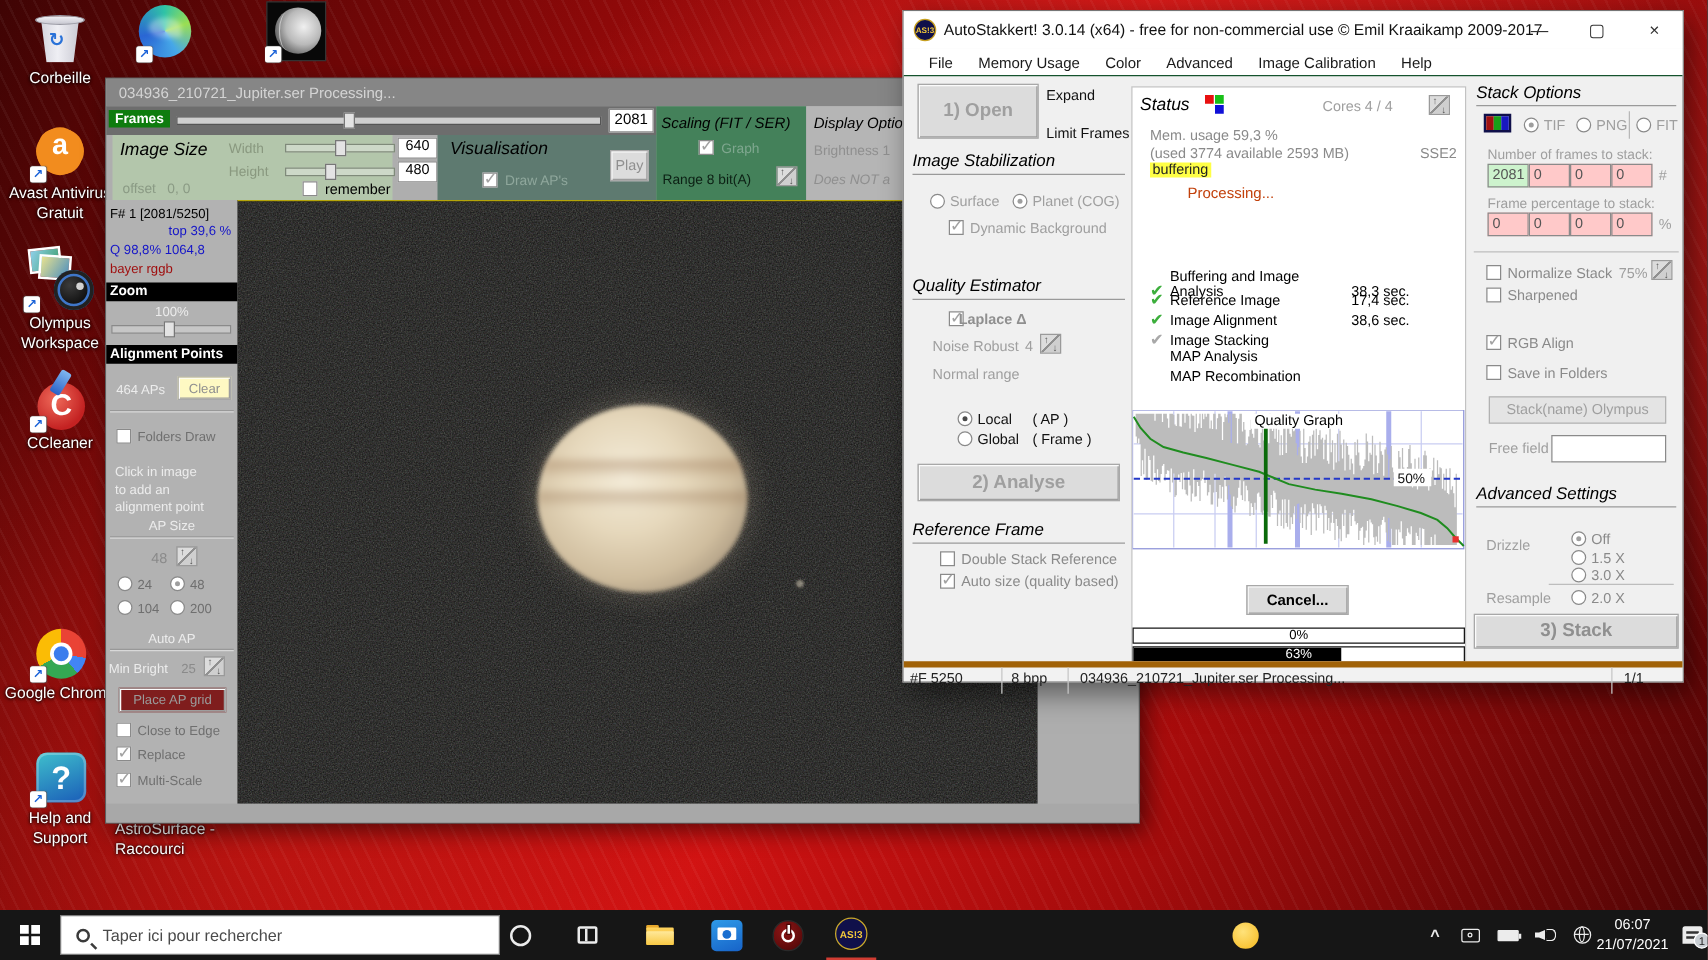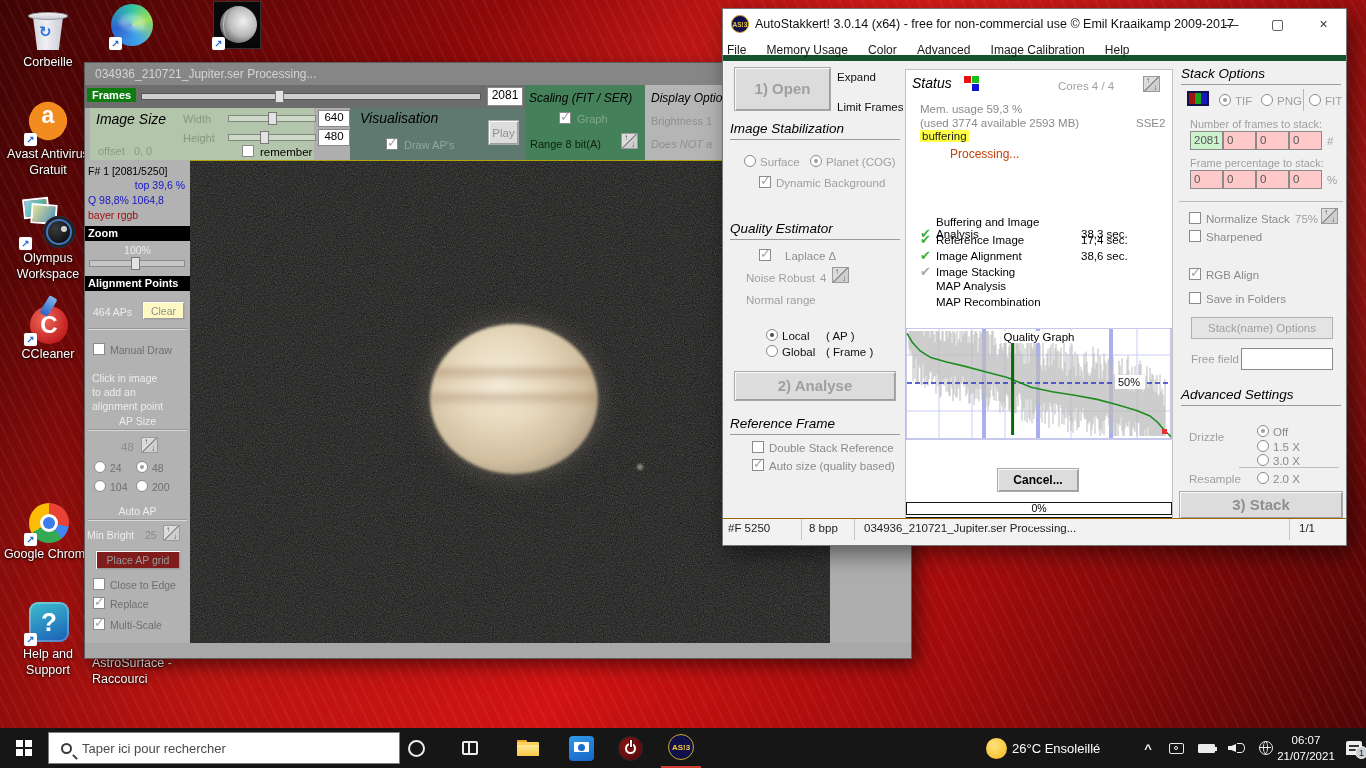--- a/index.html
+++ b/index.html
@@ -48,29 +48,29 @@
  background:radial-gradient(ellipse at 42% 38%,#f4ecd9 0%,#e6d8bc 34%,#cfbd9e 62%,#a3927a 84%,rgba(70,62,50,0) 99%);
  filter:blur(1.5px);box-shadow:0 0 20px 6px rgba(205,190,160,.18)}
 #jupiter::before{content:"";position:absolute;inset:0;border-radius:50%;filter:blur(2.5px);
  background:linear-gradient(180deg,transparent 28%,rgba(148,108,74,.38) 31%,transparent 39%,transparent 45%,rgba(140,102,70,.32) 48%,transparent 55%)}
 #iw-bottom{position:absolute;left:0;bottom:0;width:826px;height:15px;background:#a8a8a8}
 
 #aswin{position:absolute;left:722px;top:8px;width:625px;height:538px;background:#f0f0f0;border:1px solid #767676;z-index:3;box-shadow:6px 8px 22px rgba(0,0,0,.5);font-size:11.5px}
 .as-title{height:30px;background:#fff;position:relative}
 .as-title .ttl{position:absolute;left:32px;top:8px;font-size:12.5px;color:#111;white-space:nowrap}
 .wbtn{position:absolute;top:0;width:45px;height:30px;text-align:center;line-height:30px;font-size:14px;color:#333}
-.as-menu{height:22px;background:#fff;border-bottom:6px solid #14532d;padding-left:4px}
+.as-menu{height:22px;background:#fff;border-bottom:1px solid #14532d;padding-left:20px}
 .as-menu span{display:inline-block;margin-right:17px;font-size:12px;color:#1a1a1a;line-height:22px}
 #colL{position:absolute;left:5px;top:52px;width:176px;height:465px}
 #colM{position:absolute;left:182px;top:60px;width:268px;height:462px;background:#fff;border:1px solid #c2c2c2}
 #colR{position:absolute;left:456px;top:52px;width:164px;height:470px}
 .stepico{display:inline-block;width:16px;font-weight:bold;font-size:13px}
 .inbox{position:absolute;width:33px;height:19px;border:1px solid #8a8a8a;font-size:11.5px;color:#555;line-height:17px;padding-left:3px}
 .pink{background:#ffc9c9}.grn{background:#cdf3cd}
-.asbar{position:absolute;left:0;bottom:0;width:623px;height:27px;background:#f2f2f2;border-top:1px solid #a16207;font-size:11.5px;color:#222}
+.asbar{position:absolute;left:0;bottom:0;width:623px;height:16px;background:#f2f2f2;border-top:5px solid #a16207;font-size:11.5px;color:#222}
 .asbar span{position:absolute;top:3px}
 .vdiv{position:absolute;top:0;width:1px;height:21px;background:#c6c6c6}
 .qg-title{position:absolute;top:3px;left:50%;transform:translateX(-50%);background:#fff;font-size:11.5px;padding:0 3px;z-index:2}
 .pbar{position:absolute;left:0;width:266px;height:13px;background:#fff;border:1px solid #161616;font-size:10.5px;text-align:center;line-height:11px;overflow:hidden}
 .pfill{position:absolute;left:0;top:0;bottom:0;background:#000}
 .plbl{position:relative;z-index:1}
 
 #taskbar{position:absolute;left:0;bottom:0;width:1366px;height:40px;background:#161616;z-index:10}
 .tb{position:absolute;top:0;height:40px;display:flex;align-items:center;justify-content:center}
 #srch{position:absolute;left:48px;top:4px;width:352px;height:32px;background:#fff;border:1px solid #7d7d7d;display:flex;align-items:center}
@@ -218,21 +218,21 @@
       <div style="position:absolute;left:3px;top:49px;color:#a01010">bayer rggb</div>
       <div class="blackbar" style="top:66px">Zoom</div>
       <div style="position:absolute;left:0;top:84px;width:105px;text-align:center" class="wht">100%</div>
       <span class="mini-track" style="left:4px;top:100px;width:96px;background:#c6c6c6;border-color:#8a8a8a"></span>
       <span class="mini-thumb" style="left:46px;top:97px"></span>
       <div class="blackbar" style="top:116px">Alignment Points</div>
       <div style="position:absolute;left:8px;top:146px" class="wht">464 APs</div>
       <div class="btn3" style="position:absolute;left:57px;top:141px;width:43px;height:19px;color:#8f8f8f;line-height:18px;background:#fef9c3">Clear</div>
       <div class="sep" style="top:168px"></div>
       <span class="cb" style="position:absolute;left:8px;top:183px"></span>
-      <span class="gry" style="position:absolute;left:25px;top:184px">Manual Draw</span>
+      <span class="gry" style="position:absolute;left:25px;top:184px">Folders Draw</span>
       <div class="wht" style="position:absolute;left:7px;top:212px">Click in image</div>
       <div class="wht" style="position:absolute;left:7px;top:226px">to add an</div>
       <div class="wht" style="position:absolute;left:7px;top:240px">alignment point</div>
       <div class="wht" style="position:absolute;left:0;top:255px;width:105px;text-align:center">AP Size</div>
       <div class="sep" style="top:269px"></div>
       <span class="g2" style="position:absolute;left:36px;top:281px;font-size:11.5px">48</span>
       <span class="sp" style="position:absolute;left:56px;top:277px"></span>
       <span class="rd" style="position:absolute;left:9px;top:301px"></span>
         <span class="gry" style="position:absolute;left:25px;top:302px">24</span>
       <span class="rd on gy" style="position:absolute;left:51px;top:301px"></span>
@@ -297,21 +297,21 @@
       <div style="position:absolute;left:109px;top:40px;color:#111">Limit Frames</div>
       <div class="hd" style="position:absolute;left:2px;top:60px;width:170px">Image Stabilization</div>
       <span class="rd" style="position:absolute;left:16px;top:94px"></span>
         <span class="g" style="position:absolute;left:32px;top:95px">Surface</span>
       <span class="rd on gy" style="position:absolute;left:82px;top:94px"></span>
         <span class="g" style="position:absolute;left:98px;top:95px">Planet (COG)</span>
       <span class="cb ck gy" style="position:absolute;left:31px;top:115px"></span>
         <span class="g" style="position:absolute;left:48px;top:116px">Dynamic Background</span>
       <div class="hd" style="position:absolute;left:2px;top:160px;width:170px">Quality Estimator</div>
       <span class="cb ck gy" style="position:absolute;left:31px;top:188px"></span>
-        <span style="position:absolute;left:57px;top:189px;font-weight:normal;color:#8f8f8f">Laplace Δ</span>
+        <span style="position:absolute;left:39px;top:189px;font-weight:bold;color:#8f8f8f">Laplace Δ</span>
       <span class="g" style="position:absolute;left:18px;top:211px">Noise Robust</span>
       <span class="g" style="position:absolute;left:92px;top:211px">4</span>
       <span class="sp" style="position:absolute;left:104px;top:206px"></span>
       <span class="g" style="position:absolute;left:18px;top:233px">Normal range</span>
       <span class="rd on" style="position:absolute;left:38px;top:268px"></span>
         <span style="position:absolute;left:54px;top:269px;color:#111">Local</span>
         <span style="position:absolute;left:98px;top:269px;color:#111">( AP )</span>
       <span class="rd" style="position:absolute;left:38px;top:284px"></span>
         <span style="position:absolute;left:54px;top:285px;color:#111">Global</span>
         <span style="position:absolute;left:98px;top:285px;color:#111">( Frame )</span>
@@ -408,21 +408,21 @@
       <span class="cb" style="position:absolute;left:10px;top:151px"></span>
         <span class="g2" style="position:absolute;left:27px;top:152px">Normalize Stack</span>
       <span class="g" style="position:absolute;left:116px;top:152px">75%</span>
       <span class="sp" style="position:absolute;left:142px;top:147px"></span>
       <span class="cb" style="position:absolute;left:10px;top:169px"></span>
         <span class="g2" style="position:absolute;left:27px;top:170px">Sharpened</span>
       <span class="cb ck gy" style="position:absolute;left:10px;top:207px"></span>
         <span class="g2" style="position:absolute;left:27px;top:208px">RGB Align</span>
       <span class="cb" style="position:absolute;left:10px;top:231px"></span>
         <span class="g2" style="position:absolute;left:27px;top:232px">Save in Folders</span>
-      <div class="btn3" style="position:absolute;left:12px;top:256px;width:142px;height:22px;color:#9f9f9f;line-height:21px;box-shadow:none;border:1px solid #b2b2b2;background:#e4e4e4">Stack(name) Options</div>
+      <div class="btn3" style="position:absolute;left:12px;top:256px;width:142px;height:22px;color:#9f9f9f;line-height:21px;box-shadow:none;border:1px solid #b2b2b2;background:#e4e4e4">Stack(name) Olympus</div>
       <span class="g" style="position:absolute;left:12px;top:292px">Free field</span>
       <input style="position: absolute; left: 62px; top: 287px; width: 92px; height: 22px; border: 1px solid rgb(138, 138, 138); background: rgb(255, 255, 255); font-family: inherit;">
       <div class="hd" style="position:absolute;left:2px;top:326px;width:160px">Advanced Settings</div>
       <span class="g" style="position:absolute;left:10px;top:370px">Drizzle</span>
       <span class="rd on gy" style="position:absolute;left:78px;top:364px"></span>
         <span class="g2" style="position:absolute;left:94px;top:365px">Off</span>
       <span class="rd" style="position:absolute;left:78px;top:379px"></span>
         <span class="g2" style="position:absolute;left:94px;top:380px">1.5 X</span>
       <span class="rd" style="position:absolute;left:78px;top:393px"></span>
         <span class="g2" style="position:absolute;left:94px;top:394px">3.0 X</span>
@@ -484,23 +484,20 @@
         <i style="position:absolute;left:11px;top:3px;width:2px;height:7px;background:#fff;box-shadow:0 0 0 1px #4a0707"></i>
       </div>
     </div>
     <div class="tb" style="left:661px;width:40px;border-bottom:2px solid #d03c32">
       <div style="width:26px;height:26px;border-radius:50%;background:#10104a;border:1px solid #caa92c;color:#f3c93a;font-size:8px;font-weight:bold;text-align:center;line-height:25px">AS!3</div>
     </div>
 
     <div class="tb" style="left:980px;width:32px">
       <div style="width:21px;height:21px;border-radius:50%;background:radial-gradient(circle at 40% 35%,#ffe27a,#f5b81d)"></div>
     </div>
-    <div class="tb" style="left:1012px;width:120px;color:#fff;font-size:13px;justify-content:flex-start">
-      <span>26°C</span>&nbsp;<span>Ensoleillé</span>
-    </div>
     <div class="tb" style="left:1136px;width:24px;color:#ececec;font-size:13px;font-weight:bold">
         <span>^</span>
       </div>
     <div class="tb" style="left:1162px;width:28px">
       <div style="width:15px;height:11px;border:1.5px solid #ececec;border-radius:2px;position:relative">
           <i style="position:absolute;left:4px;top:2px;width:4px;height:4px;border-radius:50%;border:1px solid #ececec"></i>
         </div>
     </div>
     <div class="tb" style="left:1192px;width:28px">
       <div style="width:17px;height:9px;border:1px solid #ececec;border-radius:1px;position:relative;background:#ececec">

